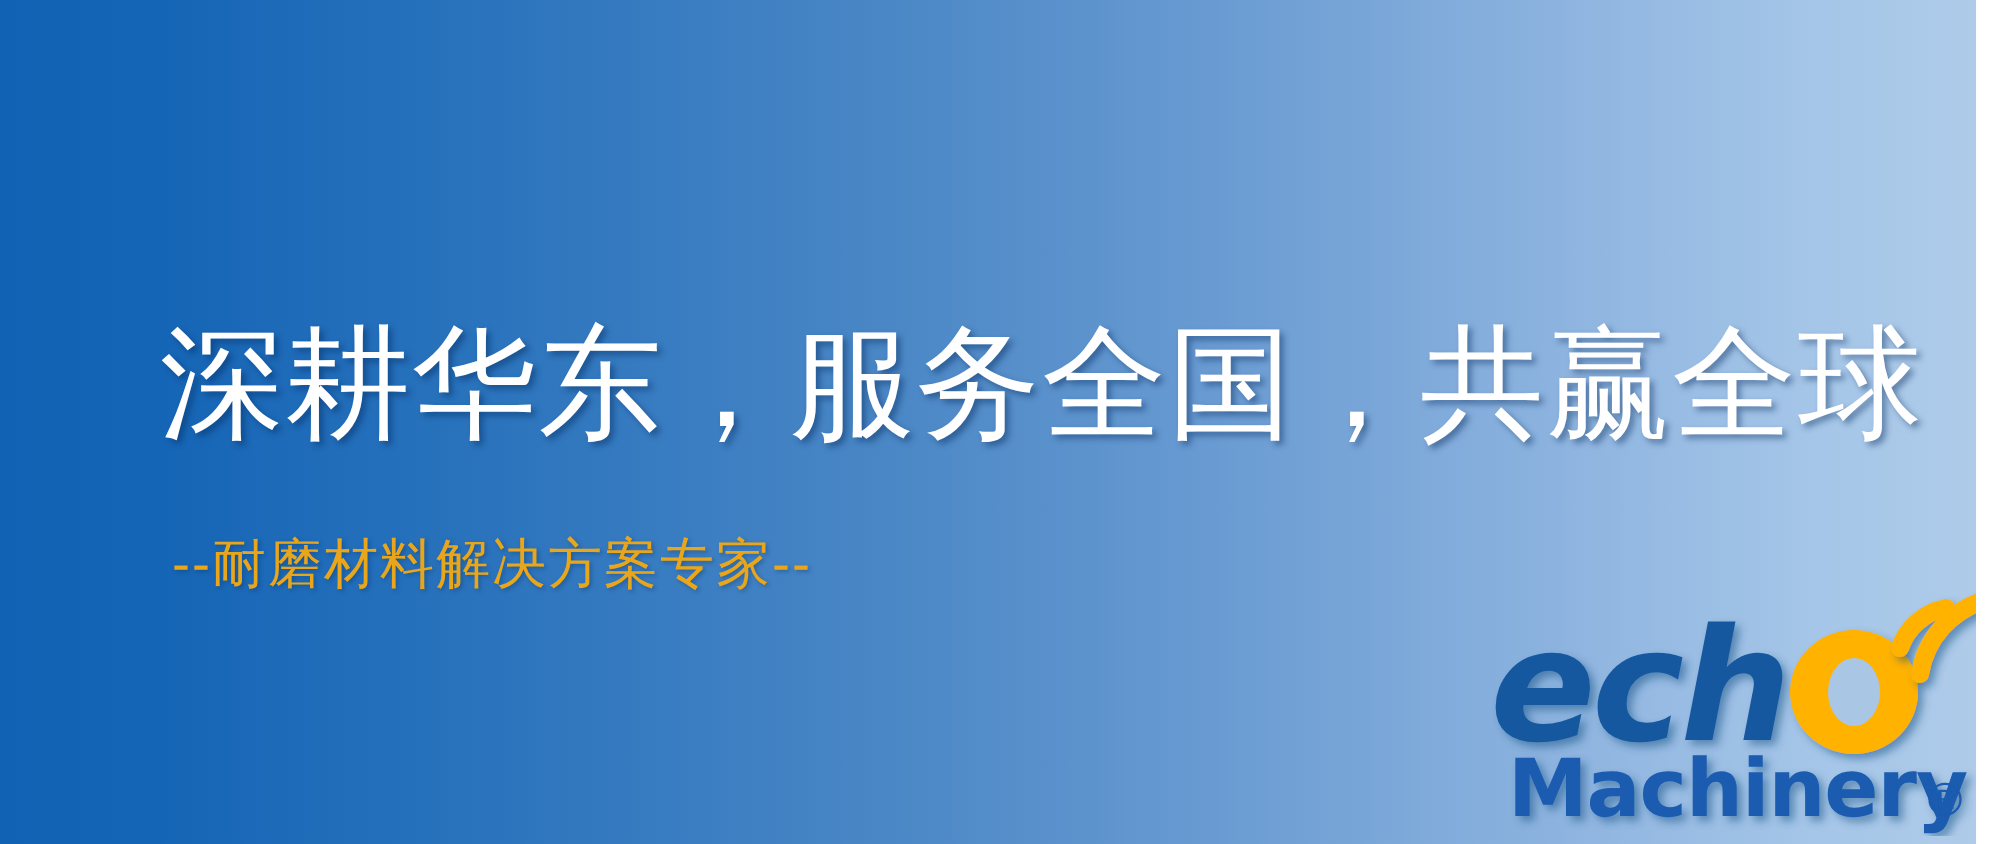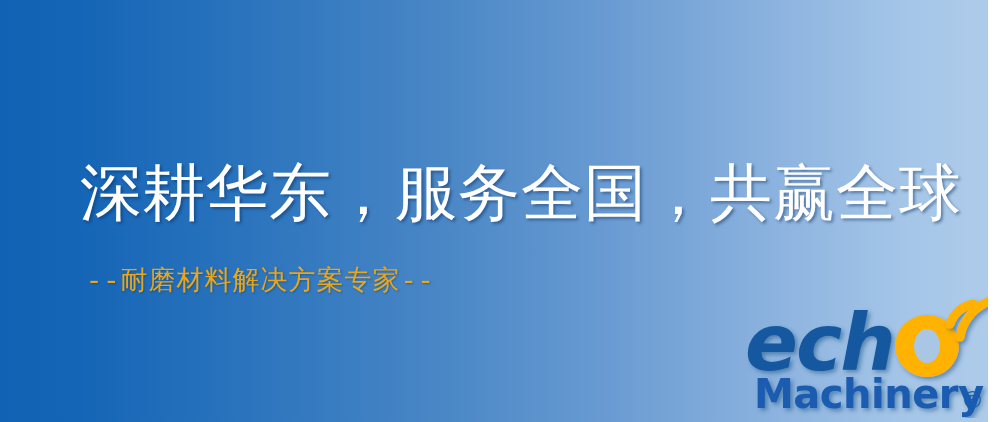--- a/index.html
+++ b/index.html
@@ -36,21 +36,21 @@
     color: #ffffff;
     white-space: nowrap;
     text-shadow: 2px 2px 3px rgba(0, 40, 90, 0.45);
   }
 
   
   #subtitle {
     position: absolute;
     left: 86px;
     top: 266px;
-    font-family: Liberation Mono, monospace;
+    font-family: Liberation Sans, sans-serif;
     font-size: 27px;
     line-height: 32px;
     letter-spacing: 1px;
     color: #e9a61a;
     white-space: nowrap;
     text-shadow: 1px 1px 2px rgba(0, 40, 90, 0.35);
   }
 
   
   #logo {

